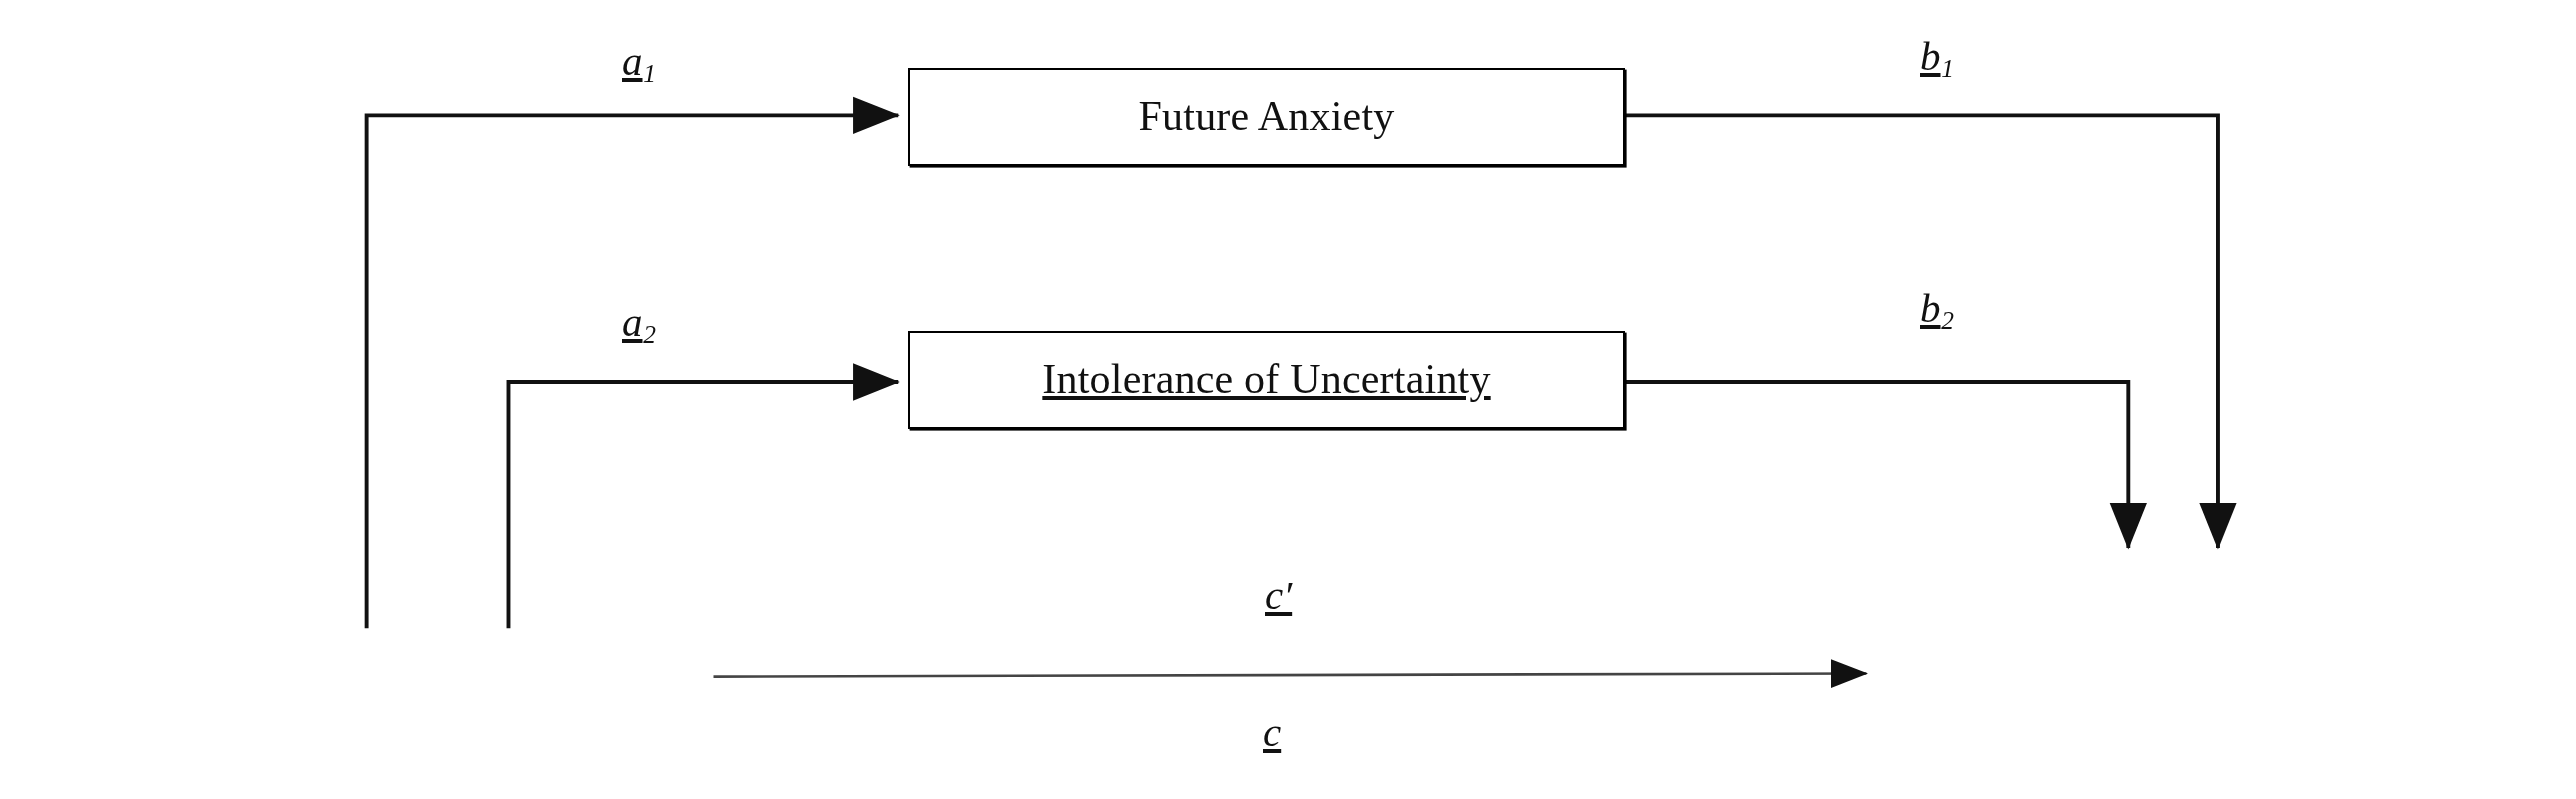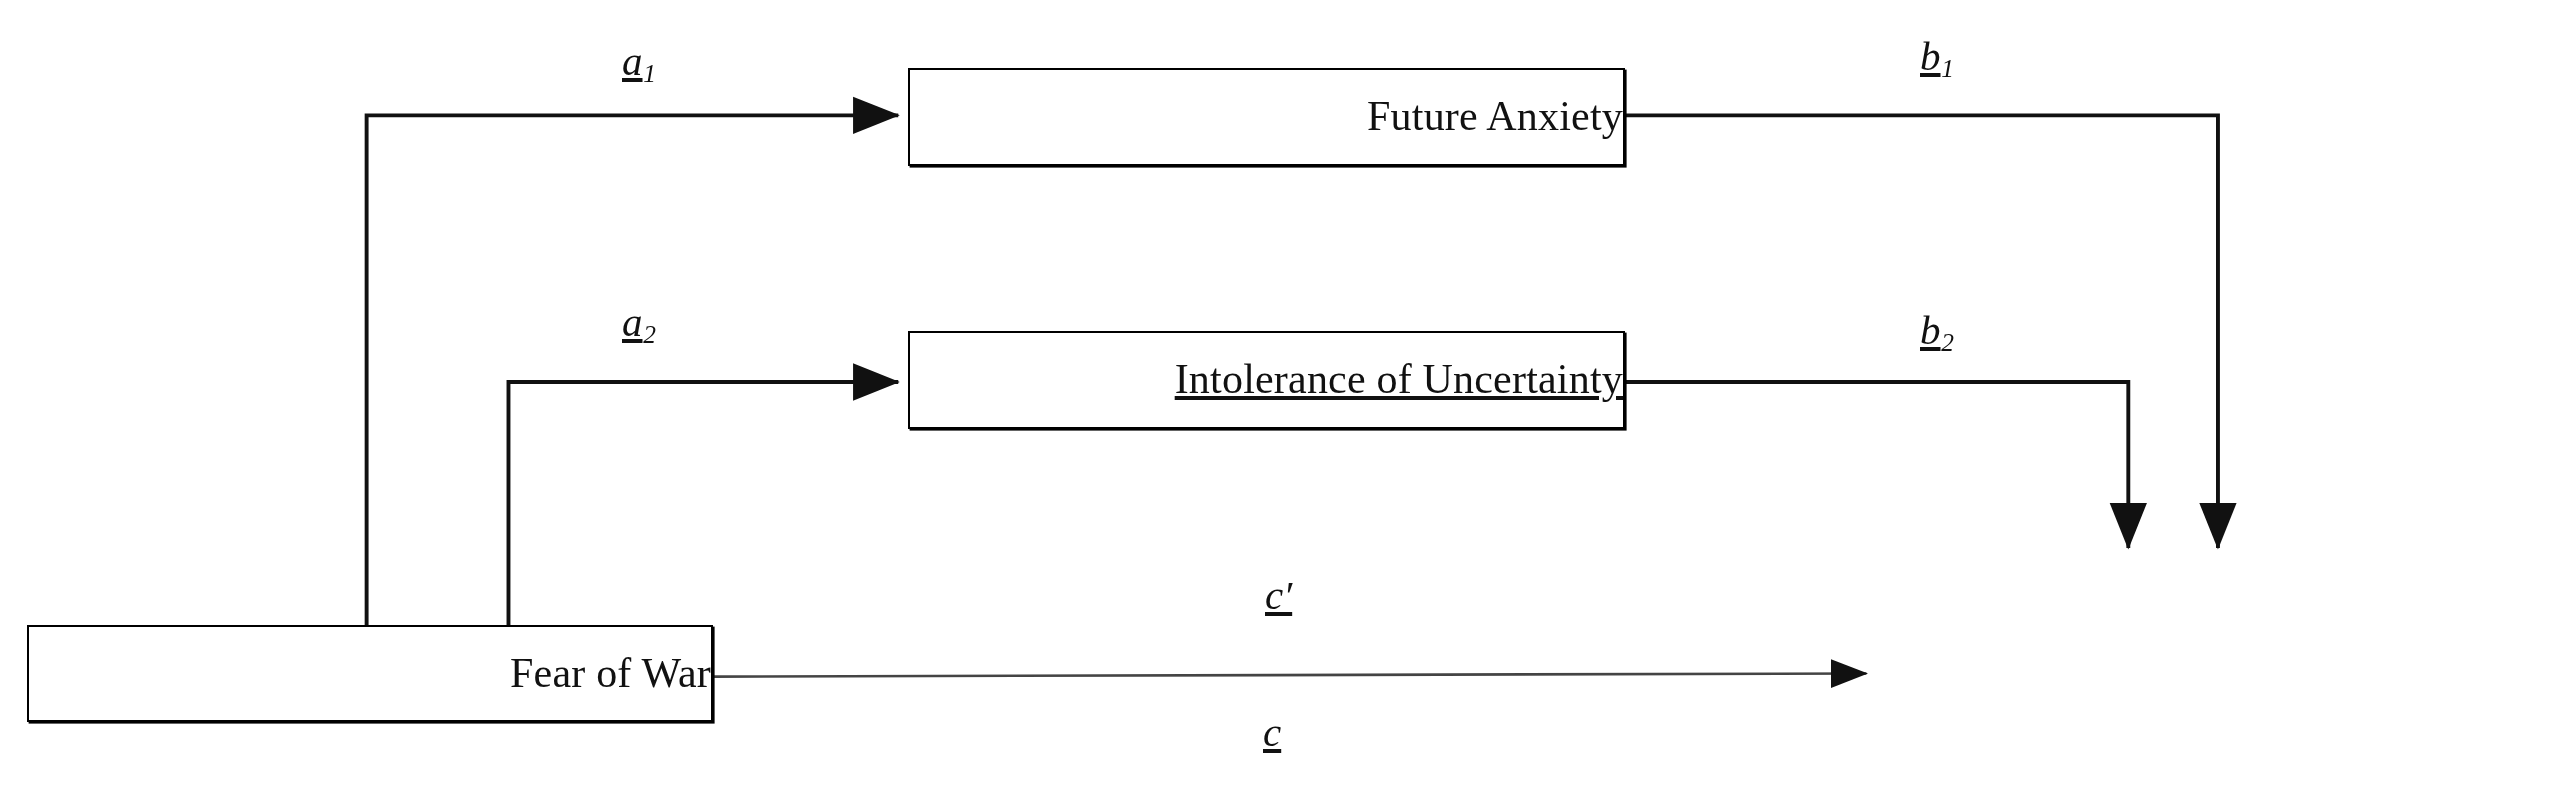--- a/index.html
+++ b/index.html
@@ -28,21 +28,21 @@
     height: 799px;
   }
   .node {
     position: absolute;
     box-sizing: border-box;
     background: #ffffff;
     border: 2.3px solid #000000;
     box-shadow: 1.6px 1.6px 0 0 #000000;
     display: flex;
     align-items: center;
-    justify-content: flex-end;
+    justify-content: center;
     text-align: center;
     color: #111111;
     z-index: 3;
   }
   .node-label {
     font-family: "Liberation Serif", "DejaVu Serif", serif;
     font-size: 42px;
     line-height: 1.28;
     font-weight: 400;
     letter-spacing: 0.2px;
@@ -72,21 +72,21 @@
   }
   .path-label sub {
     font-size: 0.62em;
     font-style: italic;
     vertical-align: -0.28em;
     margin-left: 0.8px;
   }
   #label-a1 { left: 622px; top: 37px; }
   #label-a2 { left: 622px; top: 298px; }
   #label-b1 { left: 1920px; top: 32px; }
-  #label-b2 { left: 1920px; top: 306px; }
+  #label-b2 { left: 1920px; top: 284px; }
   #label-cprime { left: 1265px; top: 571px; }
   #label-c { left: 1263px; top: 708px; }
 </style>
 </head>
 <body>
 
 <div id="canvas">
 
   <svg id="edges" viewBox="0 0 3304 1025" width="2576" height="799" xmlns="http://www.w3.org/2000/svg">
     <defs>
@@ -113,23 +113,20 @@
   </svg>
 
   <div class="node" id="node-future-anxiety">
     <span class="node-label">Future Anxiety</span>
   </div>
 
   <div class="node" id="node-intolerance">
     <span class="node-label">Intolerance of Uncertainty</span>
   </div>
 
-  <div class="node" id="node-fear-of-war">
-    <span class="node-label">Fear of War</span>
-  </div>
 
 
   <div class="path-label" id="label-a1"><span>a</span><sub>1</sub></div>
 
   <div class="path-label" id="label-a2"><span>a</span><sub>2</sub></div>
 
   <div class="path-label" id="label-b1"><span>b</span><sub>1</sub></div>
 
   <div class="path-label" id="label-b2"><span>b</span><sub>2</sub></div>
 

